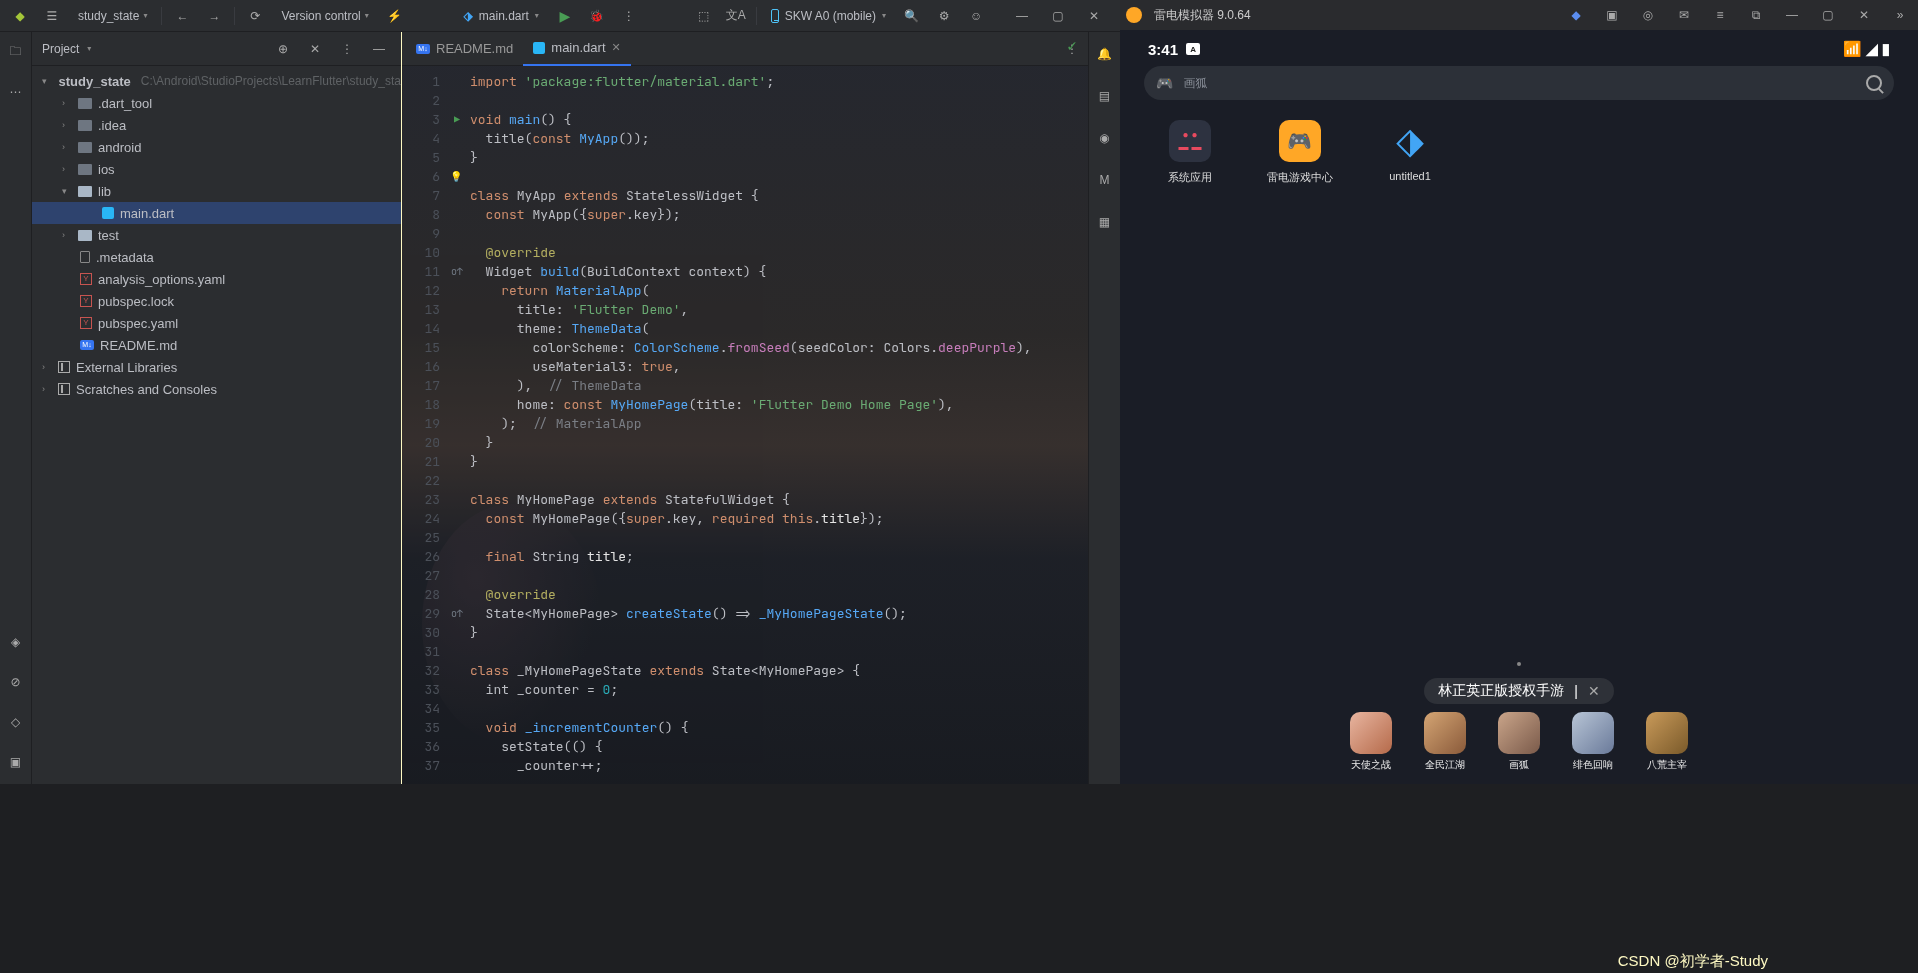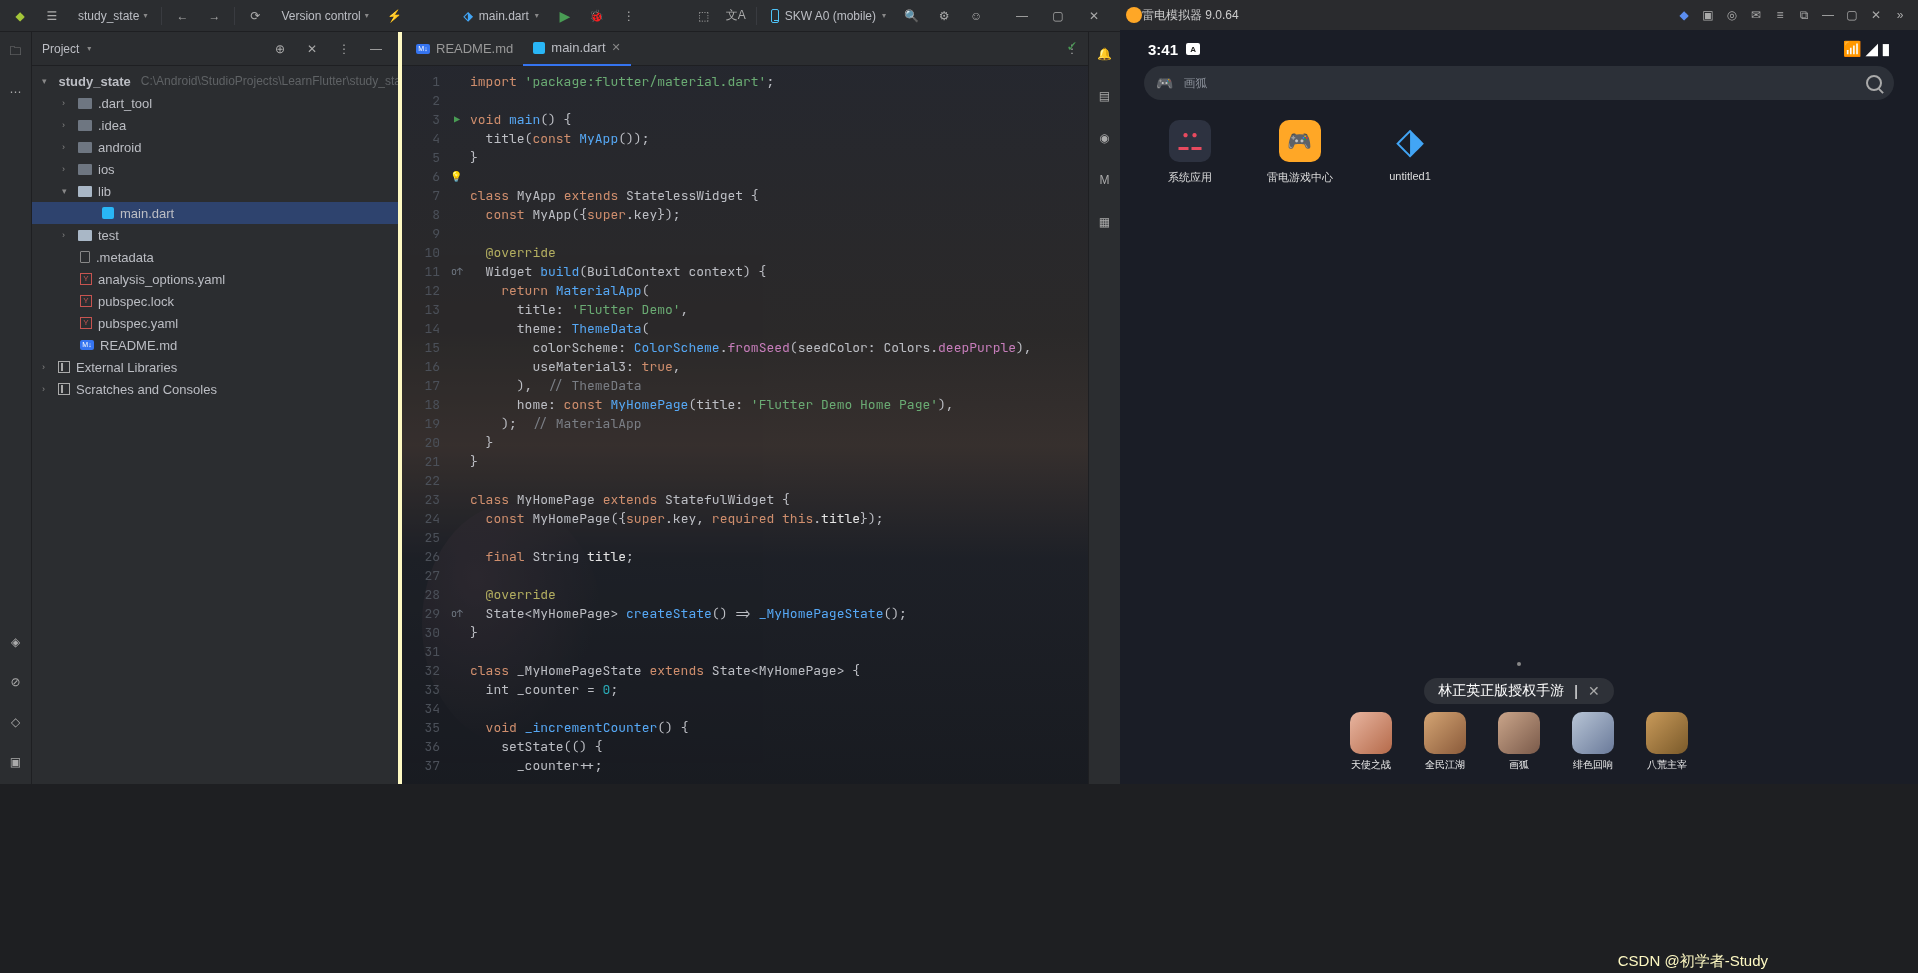--- a/index.html
+++ b/index.html
@@ -12,21 +12,21 @@
 .drop { font-size: 8px; color: #888; }
 .flex-spacer { flex: 1; }
 .dev-chip { display: flex; align-items: center; gap: 6px; padding: 2px 6px; border-radius: 4px; cursor: pointer; color:#bcbec4;}
 .phone-ic { width: 8px; height: 14px; border: 1px solid #4fc3f7; border-radius: 2px; position:relative;}
 .phone-ic::after{content:'';position:absolute;bottom:1px;left:2px;width:4px;height:1px;background:#4fc3f7;}
 .win-ctrl { display: flex; gap: 0; margin-left: 8px; }
 .win-ctrl .icon-btn { width: 36px; }
 .body-row { flex: 1; display: flex; overflow: hidden; }
 .gutter-left { width: 32px; background: #2b2d30; display: flex; flex-direction: column; align-items: center; padding-top: 8px; gap: 16px; border-right: 1px solid #1e1f22; }
 .gutter-left .bottom-group { margin-top: auto; display: flex; flex-direction: column; gap: 16px; padding-bottom: 10px; }
-.sidebar { width: 370px; background: #2b2d30; display: flex; flex-direction: column; border-right: 4px solid #fef9c3; }
+.sidebar { width: 370px; background: #2b2d30; display: flex; flex-direction: column; border-right: 1px solid #fef9c3; }
 .sidebar-head { height: 34px; display: flex; align-items: center; padding: 0 10px; gap: 8px; border-bottom: 1px solid #1e1f22; }
 .tree { flex: 1; overflow: auto; padding: 4px 0; font-size: 13px; }
 .tree-row { display: flex; align-items: center; height: 22px; padding-left: 10px; gap: 6px; cursor: pointer; white-space: nowrap;}
 .tree-row.selected { background: #2e436e; }
 .tree-indent-1 { padding-left: 30px; } .tree-indent-2 { padding-left: 48px; } .tree-indent-3 { padding-left: 70px; }
 .chev { font-size: 9px; width: 10px; color: #888; display:inline-block;}
 .folder-ic { width: 14px; height: 11px; background: #a9b7c6; border-radius: 1px; display:inline-block; position:relative;}
 .folder-ic.dark { background: #6e7681; }
 .folder-ic.blue { background: #3574f0; }
 .dart-ic { width:12px; height:12px; background:#29b6f6; border-radius:2px; display:inline-block;}
@@ -48,21 +48,21 @@
 .gut-marks { width: 14px; padding-top:6px;}
 .gut-mark { height:19px; display:flex; align-items:center; justify-content:center; font-size:10px;}
 .gut-mark.play { color:#499c54;}
 .gut-mark.bulb { color:#f2c55c;}
 .gut-mark.ov { color:#6e7681;}
 .code { padding: 6px 0 6px 6px; white-space: pre; }
 .kw { color: #cf8e6d; } .str { color: #6aab73; } .fn { color: #56a8f5; } .typ { color: #c77dbb; } .ann { color: #b3ae60; } .cmt { color: #7a7e85; } .num { color: #2aacb8;} .fld{ color:#e5e5e5;} .bl{color:#bcbec4;} .sup{color:#cf8e6d;} .tr{color:#cf8e6d;}
 .editor-status { position:absolute; top:6px; right:10px; color:#499c54; font-size:14px; z-index:3;}
 .gutter-right { width: 32px; background: #2b2d30; display: flex; flex-direction: column; align-items: center; padding-top: 10px; gap: 18px; border-left: 1px solid #1e1f22;}
 .emulator { flex:1; height: 784px; background: #202124; display: flex; flex-direction: column; position:relative;}
-.emu-title { height: 30px; background: #2a2b2e; display: flex; align-items: center; padding: 0 6px; gap: 0; font-size:12px; color:#ccc;}
+.emu-title { height: 30px; background: #2a2b2e; display: flex; align-items: center; padding: 0 6px; gap: 12px; font-size:12px; color:#ccc;}
 .emu-title .flex-spacer{flex:1;}
 .emu-logo { width:16px; height:16px; border-radius:50%; background:#ffa726; display:inline-block;}
 .emu-screen { flex:1; background: #1a1d26; position:relative; padding: 10px 24px; display:flex; flex-direction:column;}
 .emu-statusbar { display:flex; align-items:center; color:#fff; font-size:15px; font-weight:600; padding:0 4px 8px;}
 .emu-statusbar .flex-spacer{flex:1;}
 .emu-search { height:34px; background:#2c3038; border-radius:17px; display:flex; align-items:center; padding:0 12px; gap:10px; color:#8a8f99; margin-bottom:20px;}
 .game-ic { font-size:14px;}
 .search-mag { width:16px; height:16px; border:2px solid #aaa; border-radius:50%; position:relative; margin-left:auto;}
 .search-mag::after{content:'';position:absolute;width:6px;height:2px;background:#aaa;bottom:-3px;right:-4px;transform:rotate(45deg);}
 .emu-apps-row { display:flex; gap:50px; padding-left:16px;}

